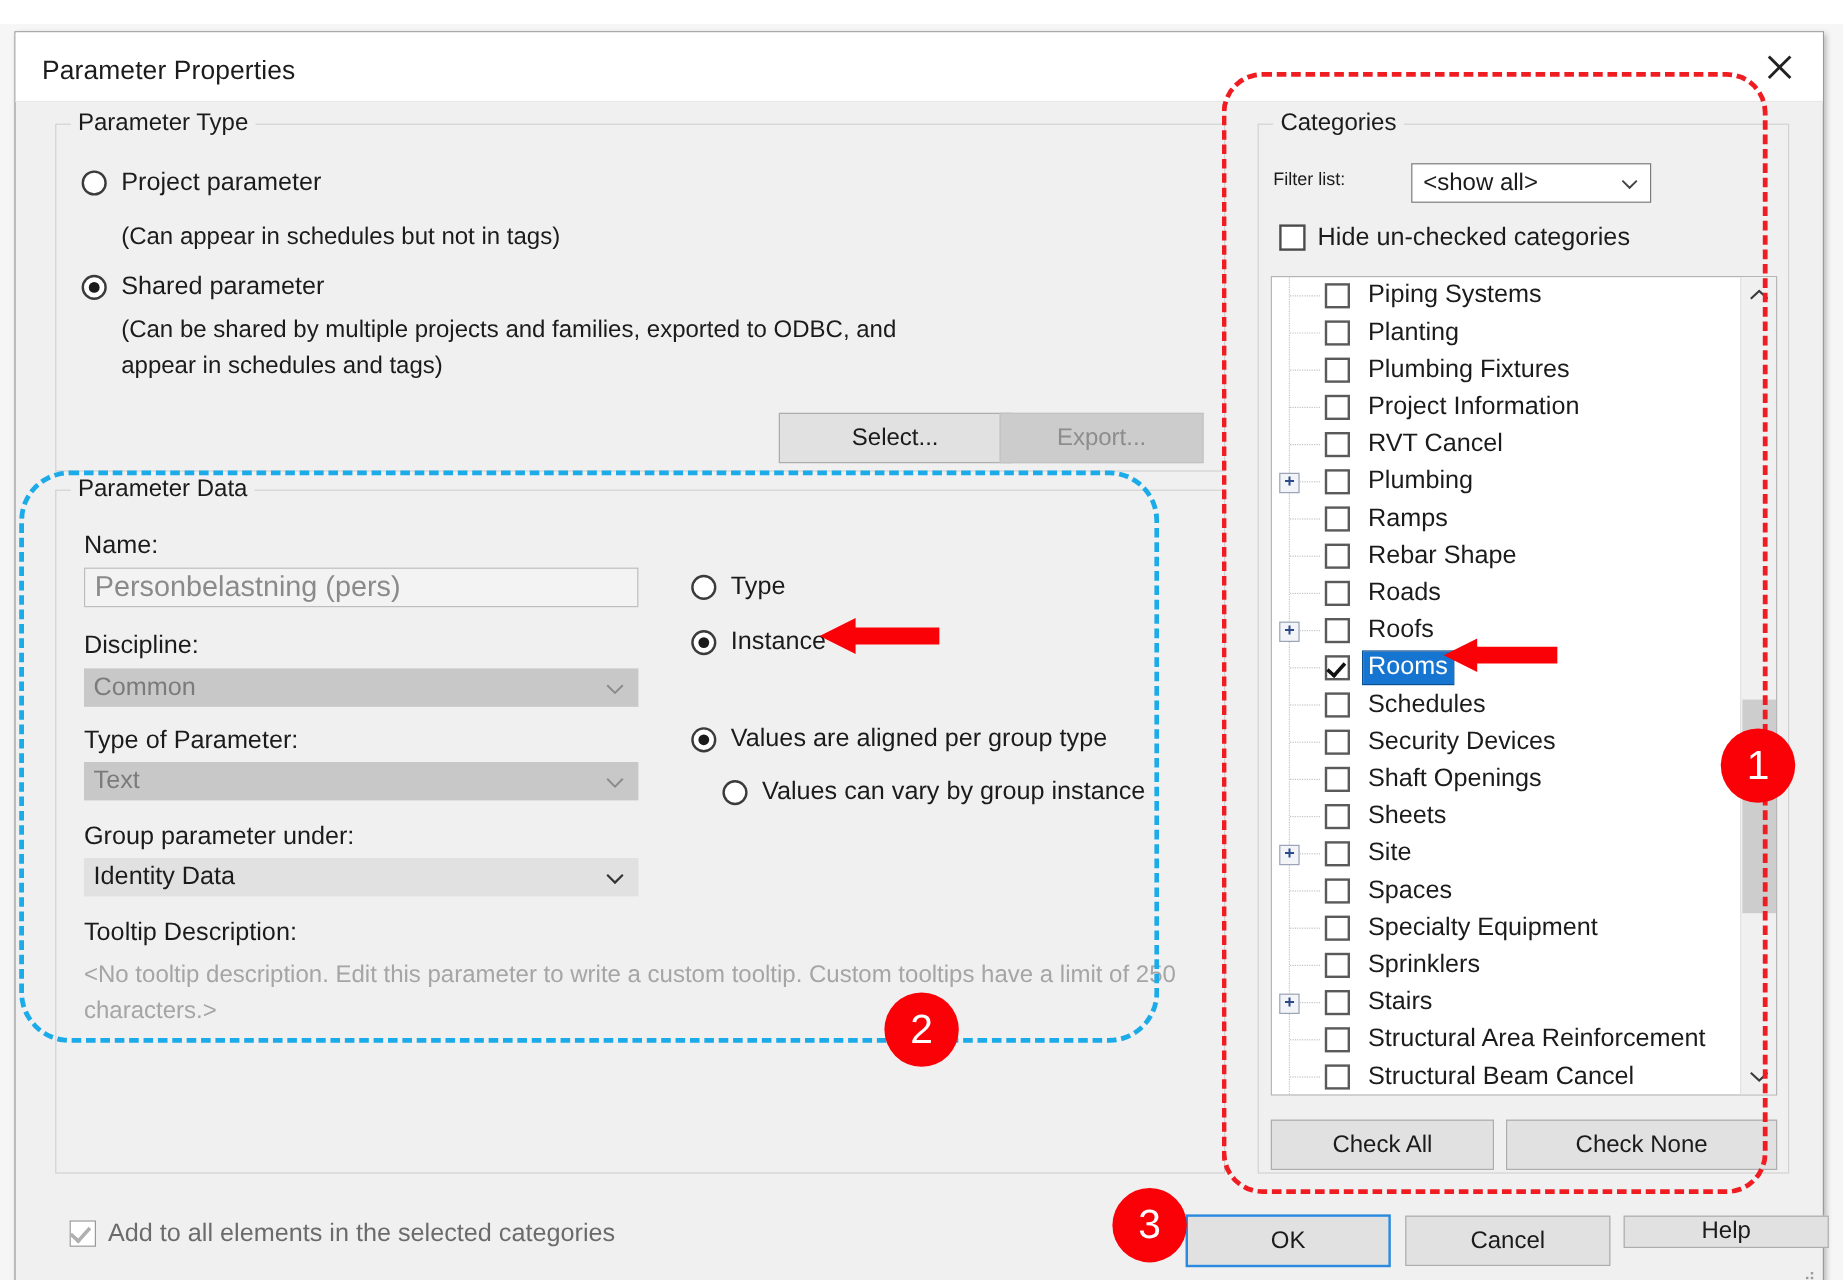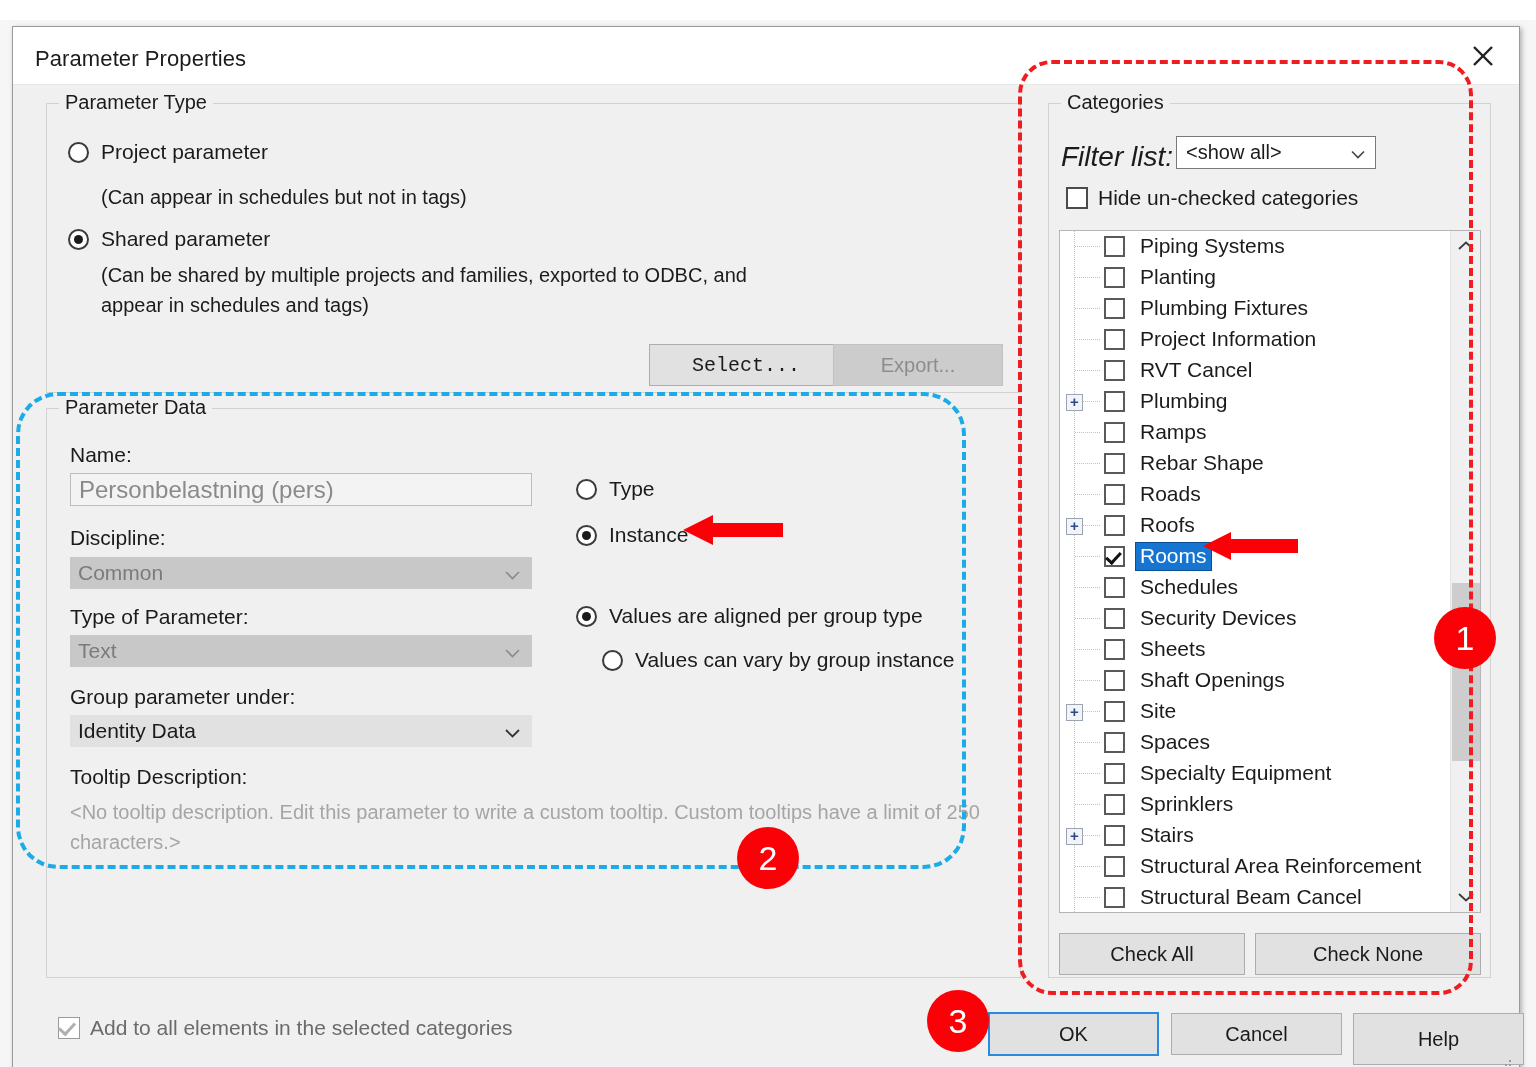--- a/index.html
+++ b/index.html
@@ -393,21 +393,21 @@
     </div>
     <div class="hint-text" style="left:88px; top:155px;">(Can appear in schedules but not in tags)</div>
 
     <div class="radio-row" style="left:55px; top:200px;">
       <span class="radio checked"></span>
       <span class="radio-label">Shared parameter</span>
     </div>
     <div class="hint-text" style="left:88px; top:233px;">(Can be shared by multiple projects and families, exported to ODBC, and
 appear in schedules and tags)</div>
 
-    <div class="btn" style="left:636px; top:317px; width:194px; height:42px;font-family:Liberation Mono, monospace;">Select...</div>
+    <div class="btn" style="left:636px; top:317px; width:194px; height:42px;">Select...</div>
     <div class="btn disabled" style="left:820px; top:317px; width:170px; height:42px;">Export...</div>
 
     <div class="groupbox" id="param-data-box">
       <span class="legend">Parameter Data</span>
     </div>
 
     <div class="field-label" style="left:57px; top:416px;">Name:</div>
     <div class="textbox" style="left:57px; top:446px; width:462px; height:33px;">Personbelastning (pers)</div>
 
     <div class="field-label" style="left:57px; top:499px;">Discipline:</div>
@@ -458,21 +458,21 @@
     </div>
     <div class="radio-row" style="left:589px; top:621px;">
       <span class="radio"></span>
       <span class="radio-label">Values can vary by group instance</span>
     </div>
 
     <div class="groupbox" id="categories-box">
       <span class="legend">Categories</span>
     </div>
 
-    <div class="small-label" style="left:1048px; top:114px; font-size:28px;font-style:italic;">Filter list:</div>
+    <div class="small-label" style="left:1048px; top:114px; font-size:15px;">Filter list:</div>
     <div class="filter-combo">
       <span>&lt;show all&gt;</span>
       <span class="chev">
         <svg width="14" height="9" viewBox="0 0 14 9">
             <polyline points="1,1 7,7 13,1" fill="none" stroke="#444" stroke-width="1.6"></polyline>
           </svg>
       </span>
     </div>
 
     <div id="hide-unchecked-row">
@@ -547,26 +547,26 @@
             <span class="txt">Schedules</span>
           </div>
           <div class="row">
             <span class="dash"></span>
             <span class="cb"></span>
             <span class="txt">Security Devices</span>
           </div>
           <div class="row">
             <span class="dash"></span>
             <span class="cb"></span>
+            <span class="txt">Shaft Openings</span>
+          </div>
+          <div class="row">
+            <span class="dash"></span>
+            <span class="cb"></span>
             <span class="txt">Sheets</span>
-          </div>
-          <div class="row">
-            <span class="dash"></span>
-            <span class="cb"></span>
-            <span class="txt">Shaft Openings</span>
           </div>
           <div class="row">
             <span class="dash"></span>
             <span class="expander">+</span>
             <span class="cb"></span>
             <span class="txt">Site</span>
           </div>
           <div class="row">
             <span class="dash"></span>
             <span class="cb"></span>
@@ -617,21 +617,21 @@
     <div class="btn" style="left:1046px; top:906px; width:186px; height:42px;">Check All</div>
     <div class="btn" style="left:1242px; top:906px; width:226px; height:42px;">Check None</div>
 
     <div id="add-all-row">
       <span class="chkbox light checked grey"></span>
       <span class="lbl">Add to all elements in the selected categories</span>
     </div>
 
     <div class="btn default" style="left:975px; top:985px; width:171px; height:44px;">OK</div>
     <div class="btn" style="left:1158px; top:986px; width:171px; height:42px;">Cancel</div>
-    <div class="btn" style="left:1340px; top:986px; width:171px; height:52px;text-align:right;">Help</div>
+    <div class="btn" style="left:1340px; top:986px; width:171px; height:27px;text-align:right;">Help</div>
 
     <div class="resize-grip">
       <svg width="14" height="14" viewBox="0 0 14 14">
         <g fill="#9a9a9a">
           <rect x="10" y="2" width="2" height="2"></rect>
           <rect x="6" y="6" width="2" height="2"></rect>
             <rect x="10" y="6" width="2" height="2"></rect>
           <rect x="2" y="10" width="2" height="2"></rect>
             <rect x="6" y="10" width="2" height="2"></rect>
             <rect x="10" y="10" width="2" height="2"></rect>

